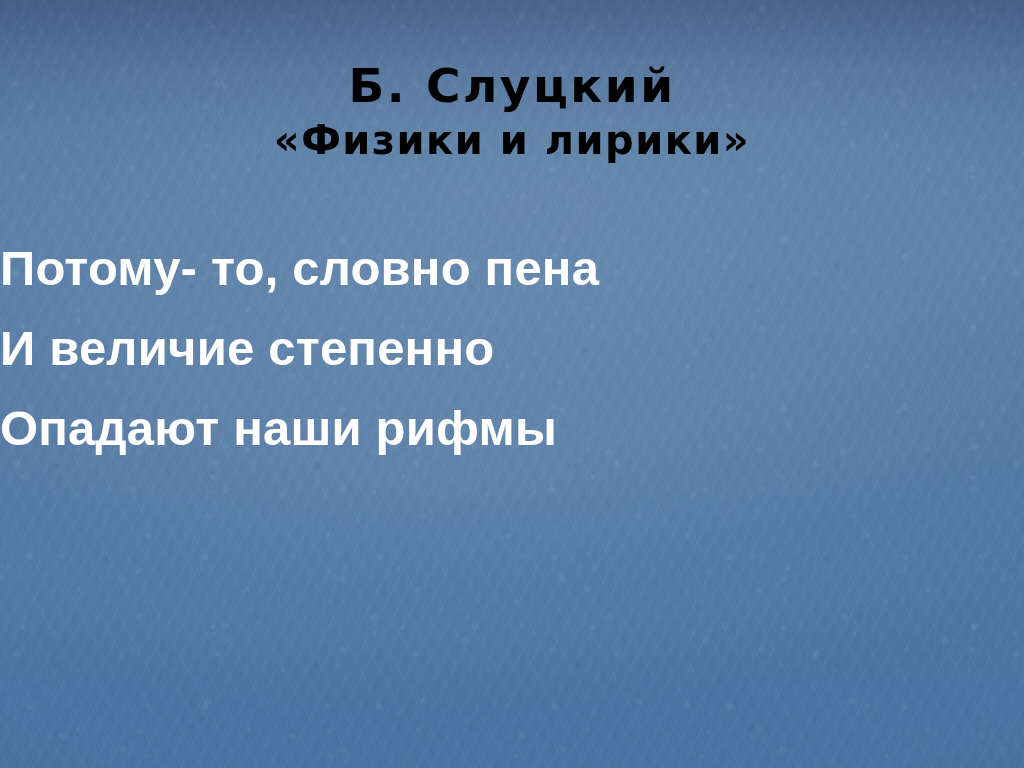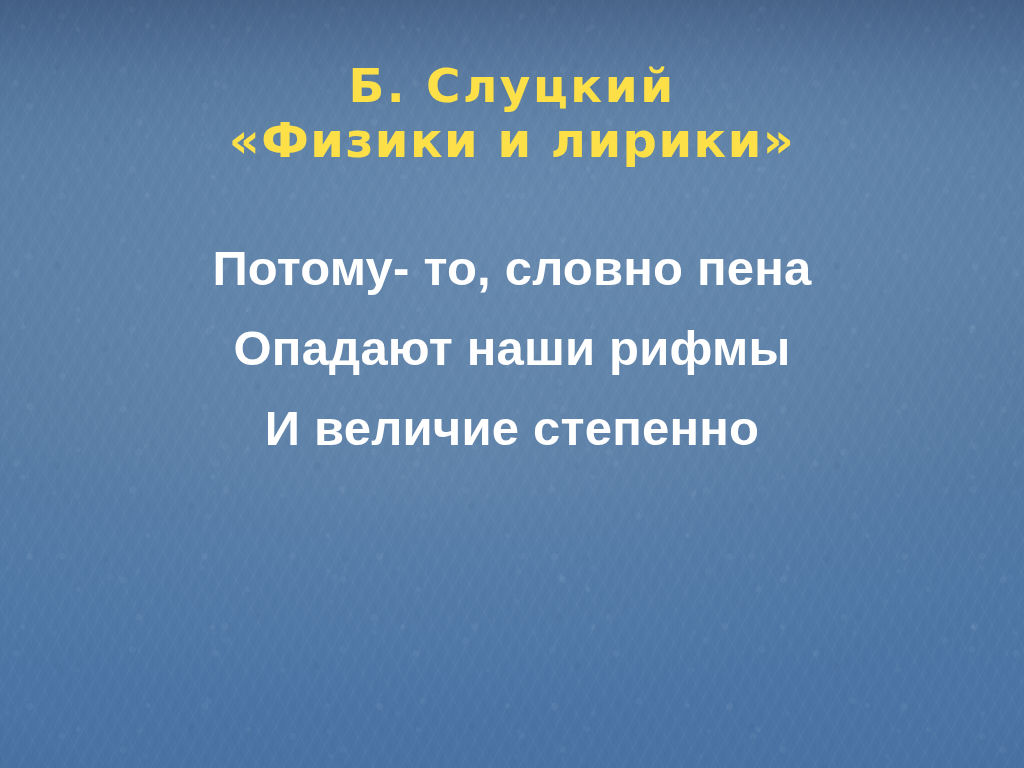--- a/index.html
+++ b/index.html
@@ -145,38 +145,38 @@
 
   .title-block {
     width: 100%;
     margin-top: 58px;
     text-align: center;
     user-select: none;
   }
 
   .title-line {
     display: block;
-    color: #fde047;
+    color: #000000;
     font-weight: bold;
     font-size: 47px;
     line-height: 55px;
     letter-spacing: 2.5px;
     white-space: nowrap;
     font-family: "DejaVu Sans", "Liberation Sans", sans-serif;
   }
 
   .title-line.line-2 {
-    font-size: 48px;
+    font-size: 40px;
     letter-spacing: 1.5px;
   }
 
   .verse-block {
     width: 100%;
     margin-top: 60px;
-    text-align: center;
+    text-align: left;
     user-select: none;
   }
 
   .verse-line {
     display: block;
     color: #ffffff;
     font-weight: bold;
     font-size: 49px;
     line-height: 80px;
     letter-spacing: 0.2px;
@@ -197,18 +197,18 @@
 
   <div class="content">
 
     <div class="title-block">
       <span class="title-line line-1">Б. Слуцкий</span>
       <span class="title-line line-2">«Физики и лирики»</span>
     </div>
 
     <div class="verse-block">
       <span class="verse-line">Потому- то, словно пена</span>
+      <span class="verse-line">И величие степенно</span>
       <span class="verse-line">Опадают наши рифмы</span>
-      <span class="verse-line">И величие степенно</span>
     </div>
 
   </div>
 </div>
 
 </body></html>

